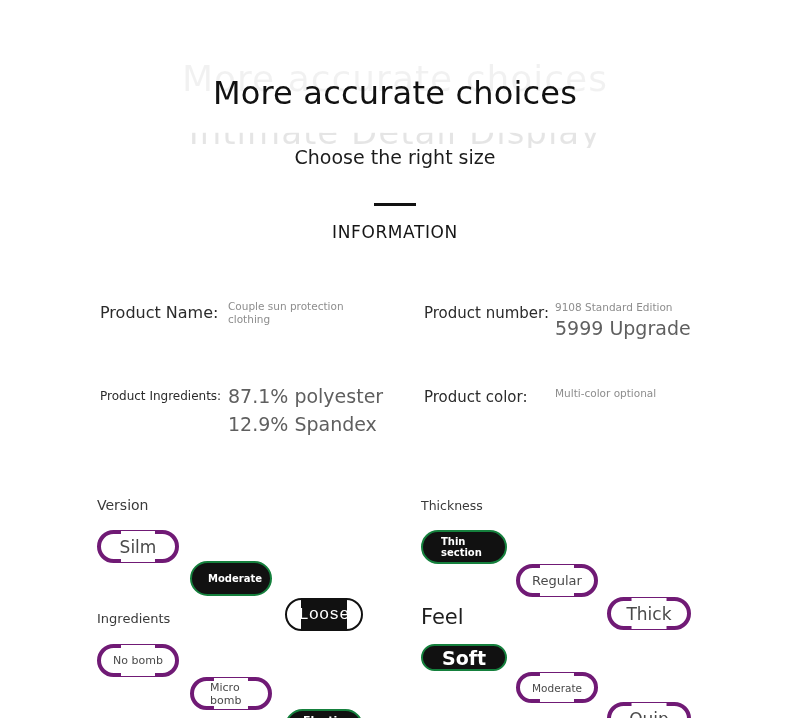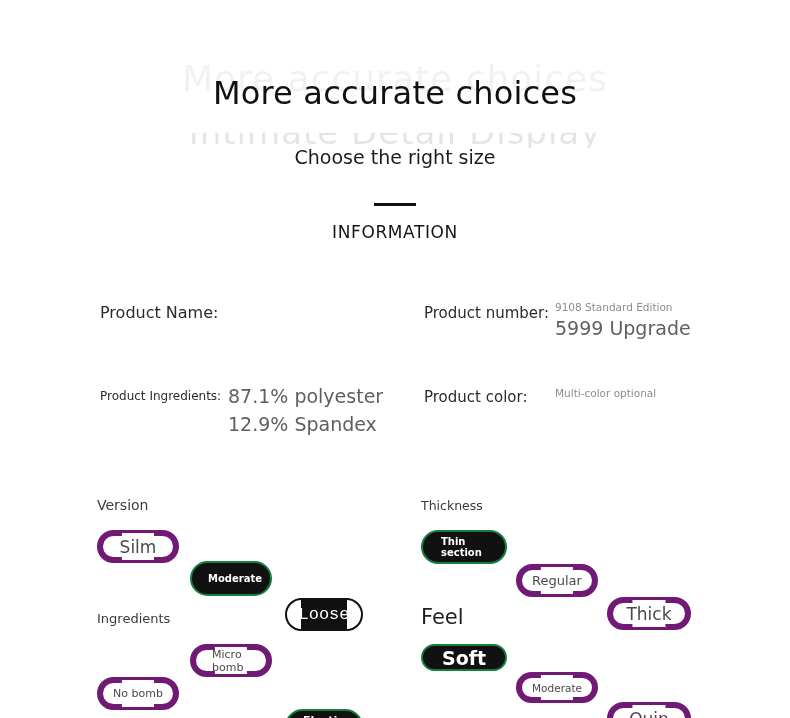--- a/index.html
+++ b/index.html
@@ -137,21 +137,21 @@
     position: relative;
     box-sizing: border-box;
     display: flex;
     align-items: center;
     justify-content: center;
     border-radius: 999px;
     white-space: pre-line;
     text-align: center;
   }
   .pill.outline {
-    border: 6px solid #701a75;
+    border: 4px solid #701a75;
     background: #ffffff;
     color: #4a4a4a;
   }
   .pill.solid {
     background: #111111;
     color: #ffffff;
     border: 2px solid #15803d;
   }
 
   
@@ -222,20 +222,23 @@
   <div class="header">
     <div class="ghost-line">More accurate choices</div>
     <div class="ghost-line second">Intimate Detail Display</div>
     <div class="title">More accurate choices</div>
     <div class="subtitle">Choose the right size</div>
     <div class="divider"></div>
     <div class="info-label">INFORMATION</div>
   </div>
 
   <div class="spec-key" id="spec-name-key">Product Name:</div>
+  <div class="spec-val" id="spec-name-val">
+    <span class="small">Couple sun protection clothing</span>
+  </div>
 
   <div class="spec-key" id="spec-ing-key">Product Ingredients:</div>
   <div class="spec-val" id="spec-ing-val">
     <span class="big">87.1% polyester</span>
     <span class="big">12.9% Spandex</span>
   </div>
 
   <div class="spec-key" id="spec-num-key">Product number:</div>
   <div class="spec-val" id="spec-num-val">
     <span class="small">9108 Standard Edition</span>
@@ -270,26 +273,26 @@
     <div class="pill outline" id="pill-regular">
       <span class="txt">Regular</span>
     </div>
     <div class="pill outline" id="pill-thick">
       <span class="txt">Thick</span>
     </div>
   </div>
 
   <div class="group" id="group-elasticity">
     <div class="group-label">Ingredients</div>
+    <div class="pill outline" id="pill-nobomb">
+      <span class="txt">No bomb</span>
+    </div>
     <div class="pill outline" id="pill-microbomb">
       <span class="txt">Micro
 bomb</span>
-    </div>
-    <div class="pill outline" id="pill-nobomb">
-      <span class="txt">No bomb</span>
     </div>
     <div class="pill solid" id="pill-elastic">
       <span class="txt">Elastic
 force</span>
     </div>
   </div>
 
   <div class="group" id="group-feel">
     <div class="group-label">Feel</div>
     <div class="pill solid" id="pill-soft">

